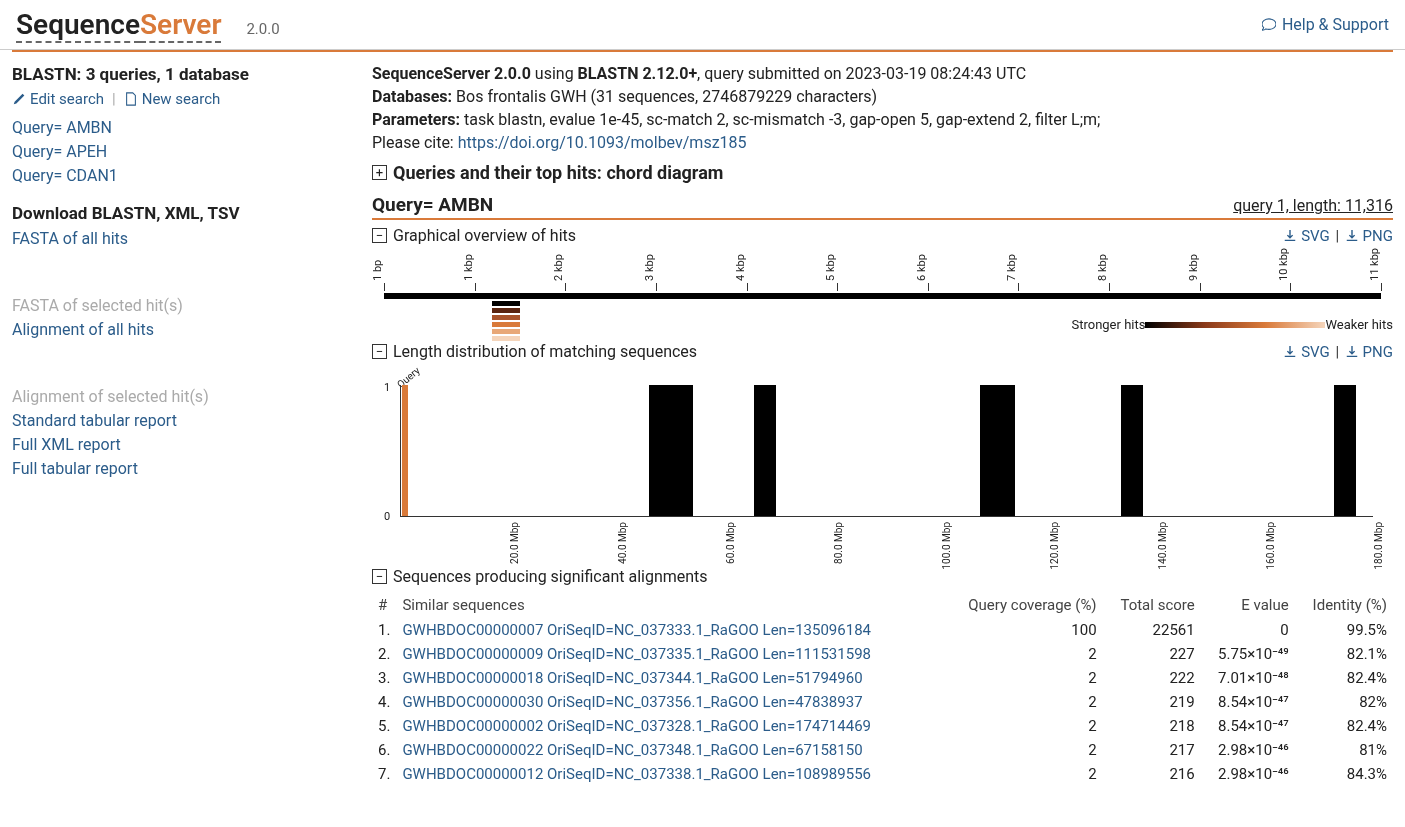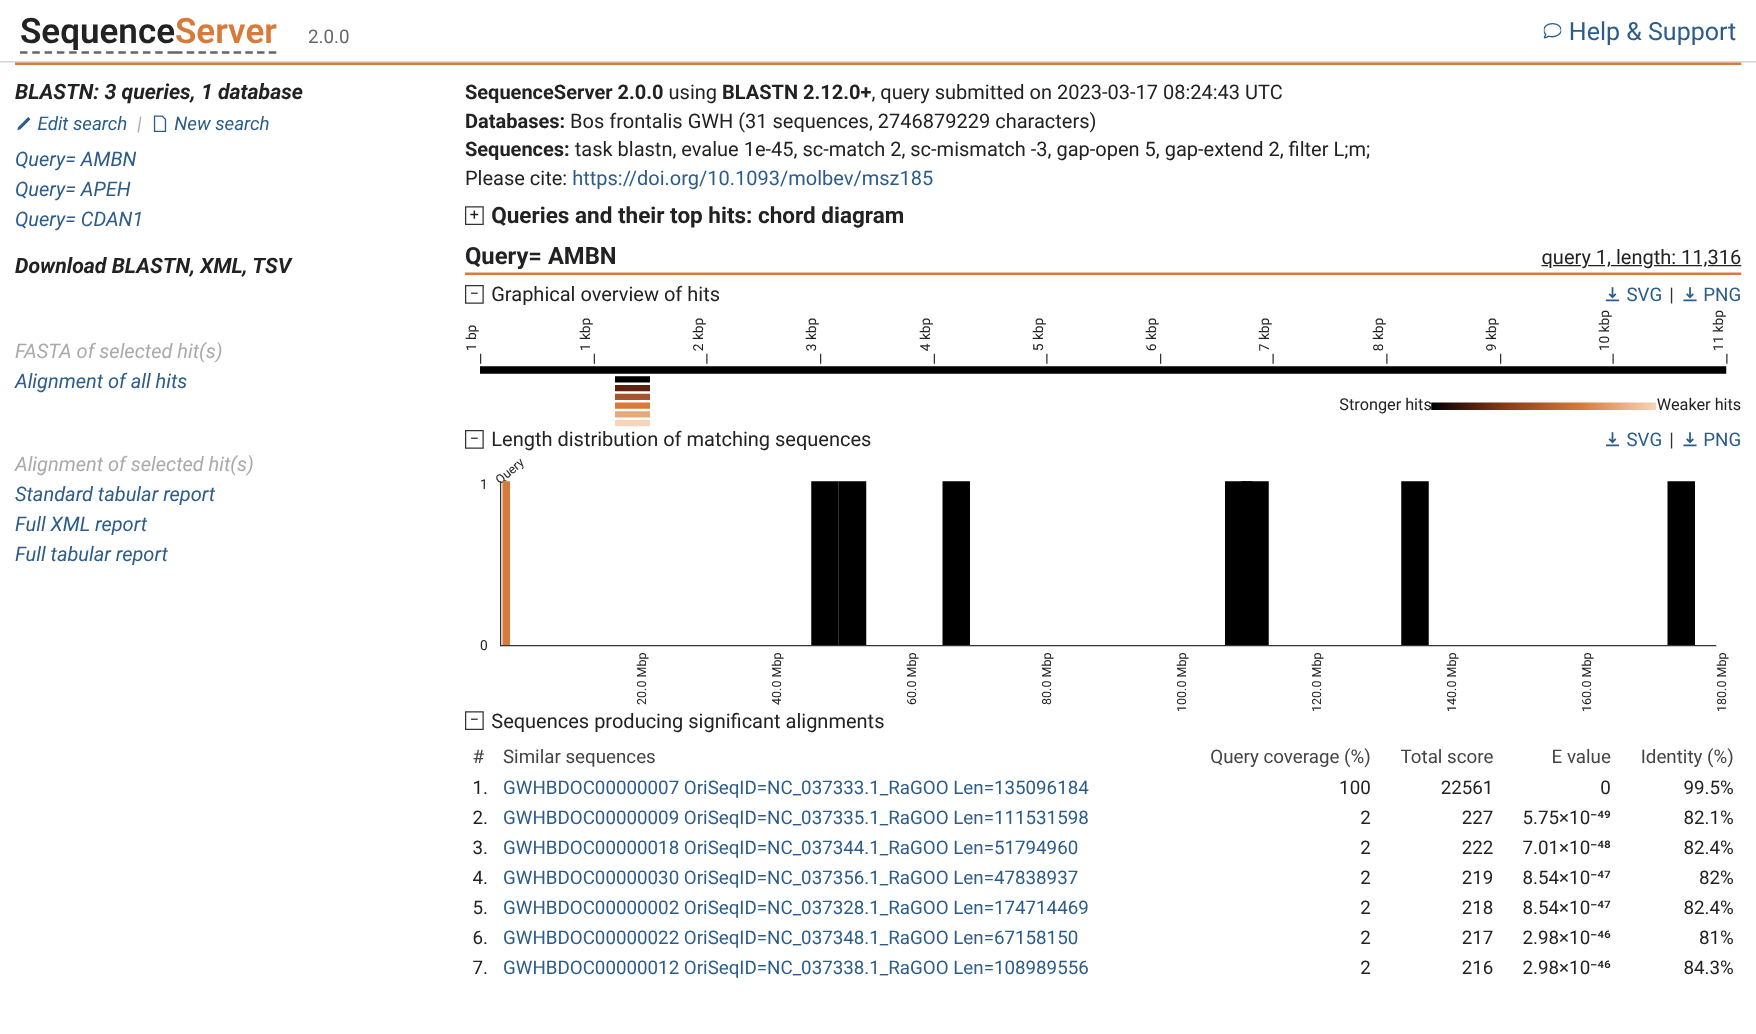--- a/index.html
+++ b/index.html
@@ -2,24 +2,24 @@
 <html><head>
 <meta charset="utf-8">
 <style>
 * { box-sizing: border-box; margin: 0; padding: 0; }
 body { font-family: -apple-system, BlinkMacSystemFont, "Segoe UI", Roboto, sans-serif; font-size: 15px; color: #222; background: #fff; }
 .header { display: flex; justify-content: space-between; align-items: center; padding: 8px 16px; border-bottom: 1px solid #ccc; }
 .logo { font-size: 28px; font-weight: 600; }
 .logo .seq { color: #222; border-bottom: 2px dashed #666; }
 .logo .srv { color: #d97a3a; border-bottom: 2px dashed #666; }
 .logo .ver { font-size: 15px; color: #666; margin-left: 18px; font-weight: 400; }
-.help-link { color: #2b5c8a; font-size: 20px; text-decoration: none; display: flex; align-items: center; gap: 6px; }
+.help-link { color: #2b5c8a; font-size: 16px; text-decoration: none; display: flex; align-items: center; gap: 6px; }
 .divider-line { height: 2px; background: #d97a3a; margin: 0 12px; }
 .main-container { display: flex; padding: 12px 12px 0 12px; gap: 20px; }
-.sidebar { width: 340px; flex-shrink: 0; font-style: italic; }
+.sidebar { width: 340px; flex-shrink: 0; }
 .sidebar h3 { font-size: 17px; font-weight: 700; margin-bottom: 6px; }
 .sidebar-links { margin-bottom: 18px; }
 .sidebar-links a, .sidebar-links span { display: block; color: #2b5c8a; font-size: 16px; margin: 5px 0; text-decoration: none; }
 .sidebar-links .disabled { color: #aaa; margin-top: 48px; }
 .edit-row { display: flex; gap: 8px; align-items: center; margin-bottom: 10px; }
 .edit-row a { color: #2b5c8a; text-decoration: none; display: flex; align-items: center; gap: 4px; font-size: 15px; text-align: right; }
 .edit-row .sep { color: #aaa; }
 .content { flex: 1; }
 .meta-line { font-size: 16px; margin-bottom: 4px; }
 .meta-line b { font-weight: 700; }
@@ -93,38 +93,39 @@
         <span>New search</span>
       </a>
     </div>
     <div class="sidebar-links" id="query-links">
         <a href="#">Query= AMBN</a>
         <a href="#">Query= APEH</a>
         <a href="#">Query= CDAN1</a>
       </div>
     <h3>Download BLASTN, XML, TSV</h3>
     <div class="sidebar-links" id="download-links">
+        <a href="#">FASTA of all hits</a>
         <span class="disabled">FASTA of selected hit(s)</span>
         <a href="#">Alignment of all hits</a>
         <span class="disabled">Alignment of selected hit(s)</span>
         <a href="#">Standard tabular report</a>
         <a href="#">Full XML report</a>
         <a href="#">Full tabular report</a>
       </div>
   </div>
 
   <div class="content">
     <div class="meta-line">
-      <b>SequenceServer 2.0.0</b><span> using </span><b>BLASTN 2.12.0+</b><span>, query submitted on 2023-03-17 08:24:43 UTC</span>
+      <b>SequenceServer 2.0.0</b><span> using </span><b>BLASTN 2.12.0+</b><span>, query submitted on 2023-03-19 08:24:43 UTC</span>
     </div>
     <div class="meta-line">
       <b>Databases:</b><span> Bos frontalis GWH (31 sequences, 2746879229 characters)</span>
     </div>
     <div class="meta-line">
-      <b>Sequences:</b><span> task blastn, evalue 1e-45, sc-match 2, sc-mismatch -3, gap-open 5, gap-extend 2, filter L;m;</span>
+      <b>Parameters:</b><span> task blastn, evalue 1e-45, sc-match 2, sc-mismatch -3, gap-open 5, gap-extend 2, filter L;m;</span>
     </div>
     <div class="meta-line">
       <span>Please cite: </span><a href="#">https://doi.org/10.1093/molbev/msz185</a>
     </div>
 
     <div class="section-header">
       <span class="expand-icon">+</span>
       <span>Queries and their top hits: chord diagram</span>
     </div>
 

